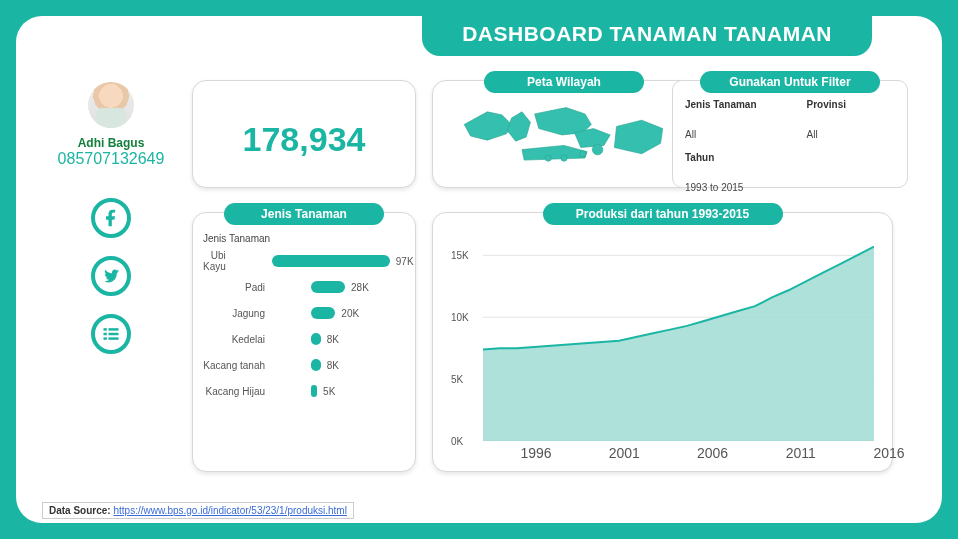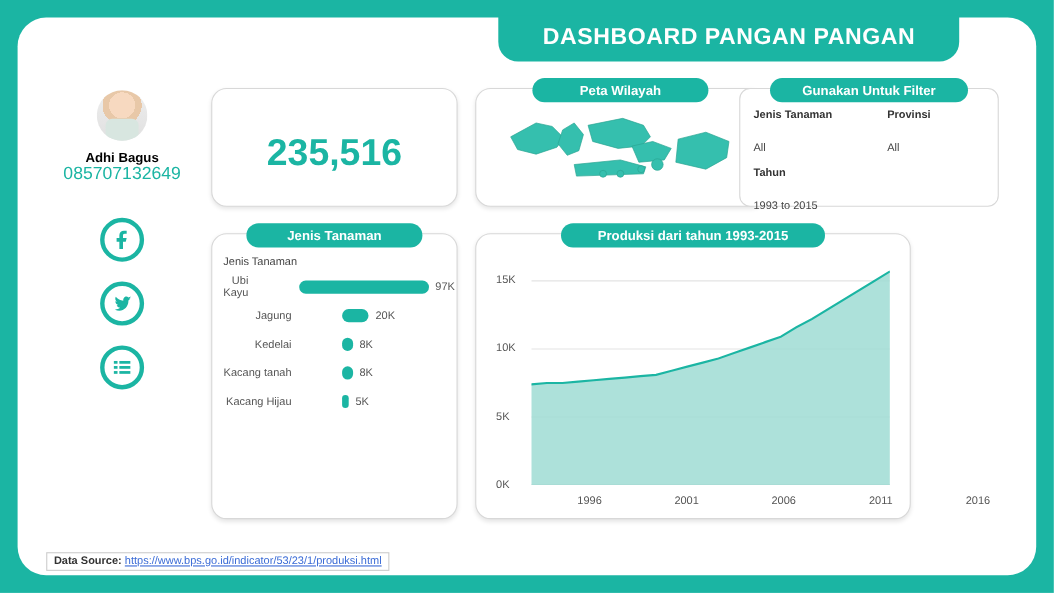--- a/index.html
+++ b/index.html
@@ -47,21 +47,21 @@
     position: relative;
     overflow: hidden;
   }
   .avatar::after {
     content:"";
     position:absolute;
     bottom:-4px; left:8px; right:8px; height:24px;
     background:#d8e6e0;
     border-radius:6px 6px 0 0;
   }
-  .creator-name { margin-top:8px; color:#000000; font-weight:700; font-size:12px; text-align:center; }
+  .creator-name { margin-top:8px; color:#15803d; font-weight:700; font-size:12px; text-align:center; }
   .creator-phone { color:#1bb5a3; font-size:16px; text-align:left; }
   .social-list { margin-top:30px; display:flex; flex-direction:column; gap:18px; align-items:center; }
   .social-btn {
     width:40px; height:40px; border-radius:50%;
     border:4px solid #1bb5a3;
     display:flex; align-items:center; justify-content:center;
     color:#1bb5a3; background:#fff;
     cursor:pointer;
   }
   .social-btn svg { width:20px; height:20px; fill:#1bb5a3; }
@@ -103,41 +103,41 @@
   #card-jenis { left:176px; top:196px; width:224px; height:260px; }
   #card-jenis .body { position:absolute; inset:20px 10px 8px 10px; font-size:10px; color:#555; }
   #card-jenis .sub { font-size:10px; color:#444; margin-bottom:4px; }
   .bar-row { display:flex; align-items:center; height:26px; }
   .bar-label { width:68px; text-align:right; padding-right:6px; font-size:10px; color:#555;}
   .bar-track { flex:1; display:flex; align-items:center; gap:6px;padding-left:40px; }
   .bar-fill { height:12px; background:#1bb5a3; border-radius:6px; }
   .bar-val { font-size:10px; color:#555; }
 
   
-  #card-line { left:416px; top:196px; width:396px; height:260px; }
+  #card-line { left:416px; top:196px; width:461px; height:260px; }
   #card-line .body { position:absolute; inset:22px 12px 8px 12px; }
   .yaxis-lab { position:absolute; font-size:10px; color:#555; left:6px; transform:translateY(-50%); }
-  .xaxis-lab { position:absolute; font-size:10px; color:#555; bottom:2px; transform:translateX(-50%); }
+  .xaxis-lab { position:absolute; font-size:14px; color:#555; bottom:2px; transform:translateX(-50%); }
   .plot {
     position:absolute; left:38px; right:6px; top:8px; bottom:22px;
   }
 
   .datasource {
     position:absolute; left:26px; bottom:4px;
     font-size:10px; color:#333;
     background:#fff; border:1px solid #ccc; padding:2px 6px;
   }
   .datasource a { color:#3a6bd6; text-decoration:underline;margin-top:47px; }
 </style>
 </head>
 <body>
 
 <div class="frame">
 
-  <div class="title-banner">DASHBOARD PANGAN PANGAN</div>
+  <div class="title-banner">DASHBOARD TANAMAN TANAMAN</div>
 
   <div class="left-col">
     <div class="avatar"></div>
     <div class="creator-name">Adhi Bagus</div>
     <div class="creator-phone">085707132649</div>
     <div class="social-list">
       <div class="social-btn">
         <svg viewBox="0 0 24 24">
             <path d="M13 22v-8h3l1-4h-4V7.5c0-1.1.3-2 2-2h2V2h-3c-3 0-5 1.8-5 5v3H6v4h3v8h4z"></path>
           </svg>
@@ -154,21 +154,21 @@
             <rect x="3" y="10.5" width="4" height="3"></rect>
             <rect x="9" y="10.5" width="12" height="3"></rect>
             <rect x="3" y="16" width="4" height="3"></rect>
             <rect x="9" y="16" width="12" height="3"></rect>
           </svg>
       </div>
     </div>
   </div>
 
   <div id="card-total" class="card shadow">
-    <div class="big">235,516</div>
+    <div class="big">178,934</div>
   </div>
 
   <div id="card-map" class="card shadow">
     <div class="pill">Peta Wilayah</div>
     <div class="map-wrap">
       <svg viewBox="0 0 200 80" width="100%" height="100%">
         <g fill="#35bfae" stroke="#2aa593" stroke-width="0.6">
           <path d="M5 28 l22 -12 14 3 10 10 -6 8 -18 6 -16 -4z"></path>
           <path d="M50 22 l10 -6 8 10 -4 14 -10 4 -8 -10z"></path>
           <path d="M72 18 l30 -6 18 6 6 10 -8 8 -20 2 -22 -6z"></path>
@@ -210,20 +210,27 @@
       <div class="sub">Jenis Tanaman</div>
       <div id="bars">
           <div class="bar-row">
             <div class="bar-label">Ubi Kayu</div>
             <div class="bar-track">
               <div class="bar-fill" style="width: 118px;"></div>
               <div class="bar-val">97K</div>
             </div>
           </div>
           <div class="bar-row">
+            <div class="bar-label">Padi</div>
+            <div class="bar-track">
+              <div class="bar-fill" style="width: 34.0619px;"></div>
+              <div class="bar-val">28K</div>
+            </div>
+          </div>
+          <div class="bar-row">
             <div class="bar-label">Jagung</div>
             <div class="bar-track">
               <div class="bar-fill" style="width: 24.3299px;"></div>
               <div class="bar-val">20K</div>
             </div>
           </div>
           <div class="bar-row">
             <div class="bar-label">Kedelai</div>
             <div class="bar-track">
               <div class="bar-fill" style="width: 9.73196px;"></div>

